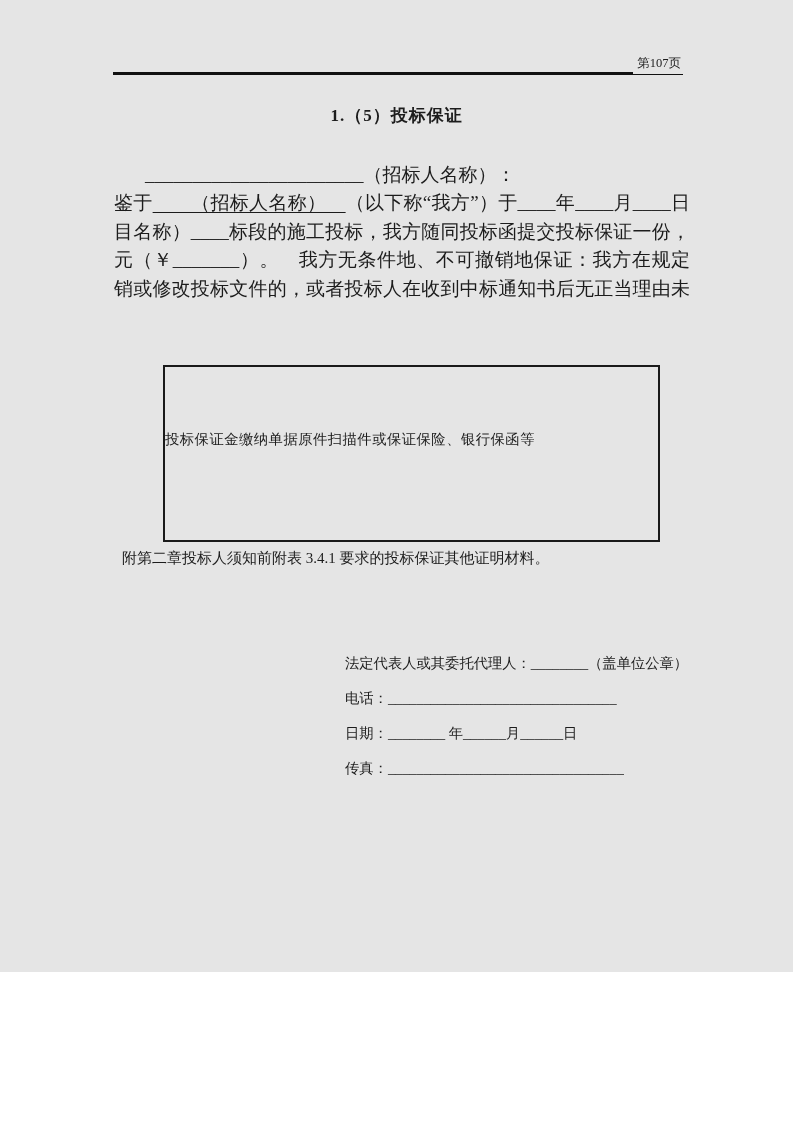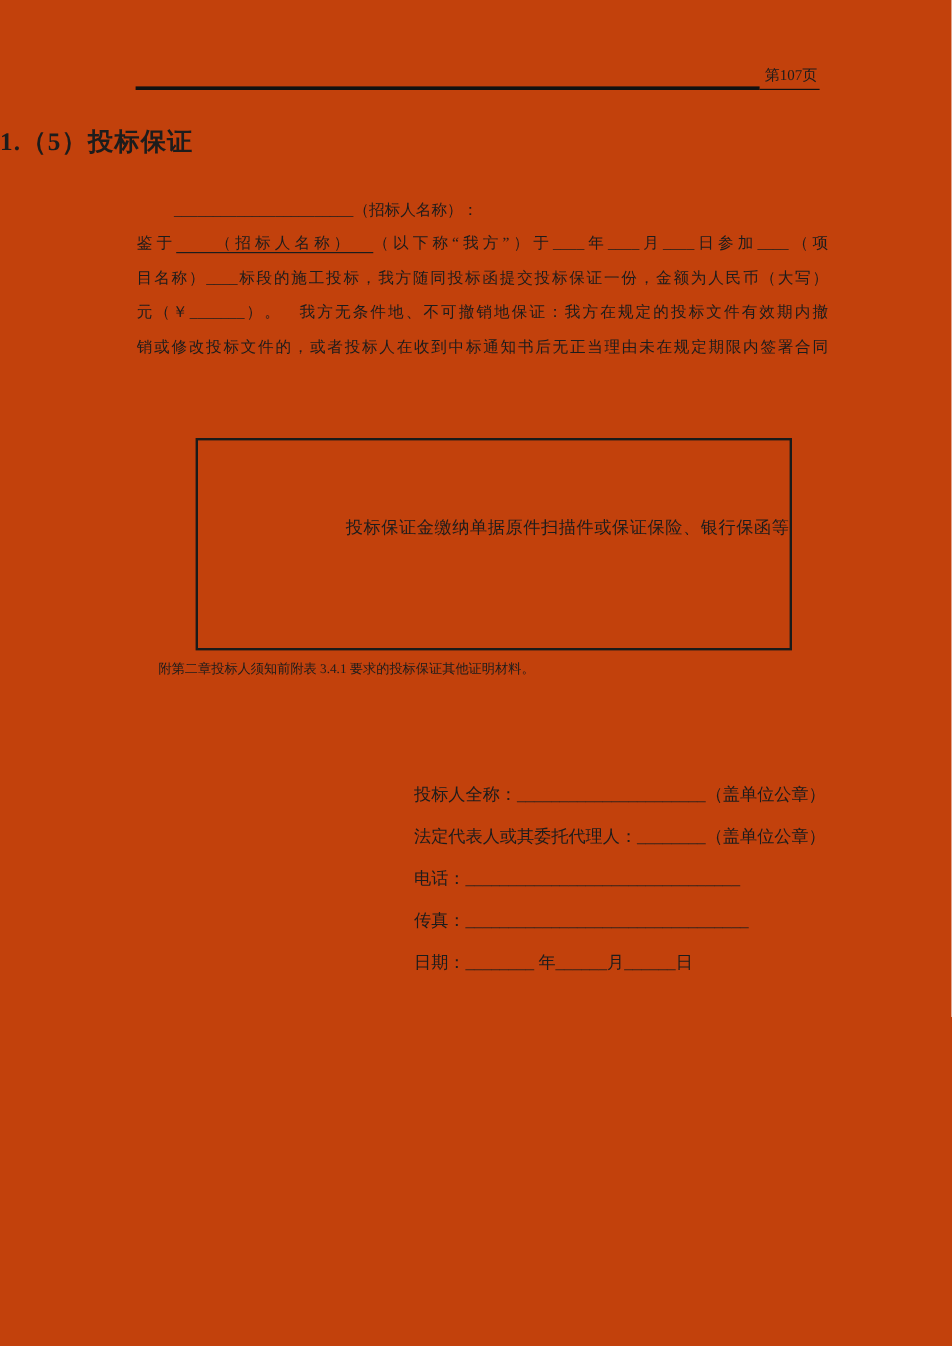--- a/index.html
+++ b/index.html
@@ -1,21 +1,21 @@
 <!DOCTYPE html>
 <html><head>
 <meta charset="utf-8">
 <style>
   * { margin: 0; padding: 0; box-sizing: border-box; }
   html, body { background: #ffffff; }
   .page {
     position: relative;
     width: 793px;
-    height: 1122px;
-    background: #c2410c;
+    height: 972px;
+    background: #e5e5e5;
     font-family: "Liberation Serif", "DejaVu Serif", serif;
     color: #1c1c1c;
     overflow: hidden;
     font-kerning: none;
   }
   
   .header {
     position: absolute;
     left: 113px;
     top: 48px;
@@ -35,32 +35,32 @@
     padding: 0 2px 3px 4px;
     border-bottom: 1px solid #111;
     white-space: nowrap;
   }
   
   .doc-title {
     position: absolute;
     left: 0;
     top: 104px;
     width: 793px;
-    text-align: left;
-    font-size: 21px;
+    text-align: center;
+    font-size: 17px;
     font-weight: bold;
     letter-spacing: 1px;
   }
   
   .body-text {
     position: absolute;
     left: 114px;
     top: 161px;
     width: 576px;
-    font-size: 13px;
+    font-size: 19px;
   }
   .bline {
     height: 28.4px;
     line-height: 28.4px;
     overflow: hidden;
   }
   .jline {
     text-align: justify;
     text-align-last: justify;
   }
@@ -69,35 +69,35 @@
   
   .guarantee-box {
     position: absolute;
     left: 163px;
     top: 365px;
     width: 497px;
     height: 177px;
     border: 2px solid #1a1a1a;
     display: flex;
     align-items: center;
-    justify-content: flex-end;
+    justify-content: flex-start;
     padding-bottom: 28px;
   }
   .guarantee-box-text {
     font-size: 14.3px;
     letter-spacing: 0.5px;
     white-space: nowrap;
   }
   
   .note-line {
     position: absolute;
-    left: 132px;
+    left: 122px;
     top: 548px;
     width: 600px;
-    font-size: 11px;
+    font-size: 15px;
     line-height: 20px;
   }
   
   .signature-block {
     position: absolute;
     left: 345px;
     top: 646px;
     width: 360px;
     font-size: 14.3px;
   }
@@ -147,37 +147,34 @@
   </div>
 
   <div class="guarantee-box">
     <span class="guarantee-box-text">投标保证金缴纳单据原件扫描件或保证保险、银行保函等</span>
   </div>
 
   <div class="note-line">附第二章投标人须知前附表 3.4.1 要求的投标保证其他证明材料。</div>
 
   <div class="signature-block">
 
-    <div class="sig-row">
-      <span>投标人全称：</span><span class="sig-blank">______________________</span><span>（盖单位公章）</span>
-    </div>
 
     <div class="sig-row">
       <span>法定代表人或其委托代理人：</span><span class="sig-blank">________</span><span>（盖单位公章）</span>
     </div>
 
 
 
     <div class="sig-row">
       <span>电话：</span><span class="sig-blank">________________________________</span><span></span>
     </div>
 
     <div class="sig-row">
-      <span>传真：</span><span class="sig-blank">_________________________________</span><span></span>
+      <span>日期：</span><span class="sig-blank">________</span><span> 年</span><span class="sig-blank">______</span><span>月</span><span class="sig-blank">______</span><span>日</span>
     </div>
 
     <div class="sig-row">
-      <span>日期：</span><span class="sig-blank">________</span><span> 年</span><span class="sig-blank">______</span><span>月</span><span class="sig-blank">______</span><span>日</span>
+      <span>传真：</span><span class="sig-blank">_________________________________</span><span></span>
     </div>
 
   </div>
 
 </div>
 
 </body></html>

